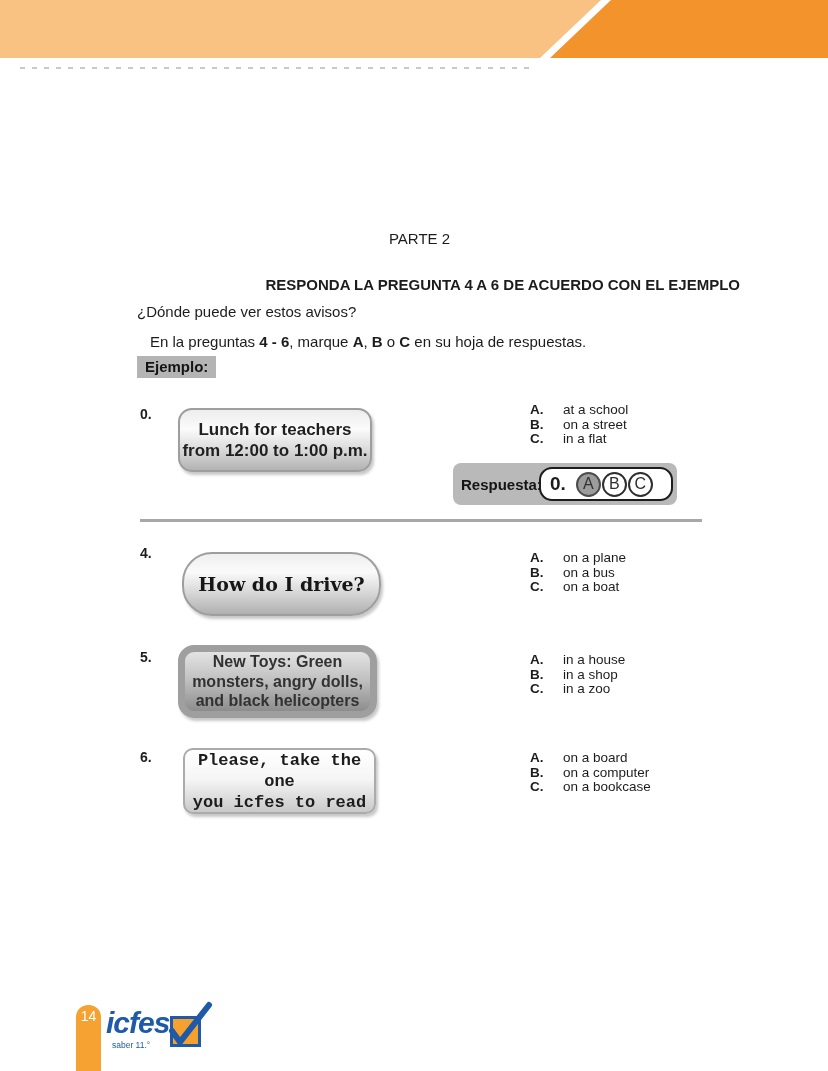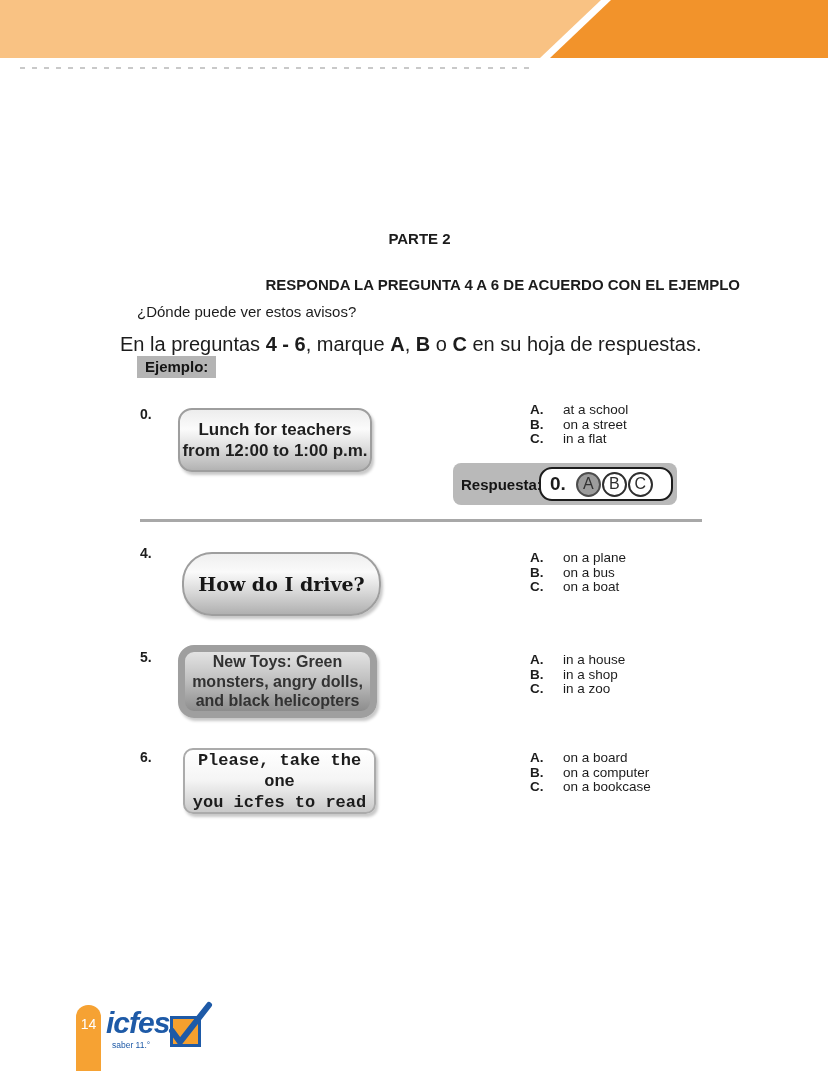--- a/index.html
+++ b/index.html
@@ -11,25 +11,25 @@
   
   .band{position:absolute;left:0;top:0;width:828px;height:58px;}
   .band-light{position:absolute;inset:0;background:#f9c283;
     clip-path:polygon(0 0,601px 0,540px 100%,0 100%);}
   .band-dark{position:absolute;inset:0;background:#f2932b;
     clip-path:polygon(611px 0,100% 0,100% 100%,550px 100%);}
   .dashes{position:absolute;left:20px;top:67px;width:510px;height:2px;
     background:repeating-linear-gradient(90deg,#c9c9c9 0 5px,transparent 5px 12px);}
   
   .part-title{position:absolute;left:137px;top:230px;width:565px;text-align:center;
-    font-size:15px;font-weight:bold;}
+    font-size:15px;font-weight:normal;}
   .section-title{position:absolute;left:100px;top:276px;width:640px;text-align:right;
     font-size:15px;font-weight:bold;}
   .prompt{position:absolute;left:137px;top:303px;font-size:15px;}
-  .marque{position:absolute;left:120px;top:333px;font-size:20px;}
+  .marque{position:absolute;left:150px;top:333px;font-size:15px;}
   .marque b{font-weight:bold;}
   .example-badge{position:absolute;left:137px;top:356px;background:#b4b4b4;
     border-radius:0;padding:2px 8px 3px 8px;font-size:15px;font-weight:bold;color:#141414;}
   
   .qnum{position:absolute;font-size:14px;font-weight:bold;}
   .sign{position:absolute;display:flex;flex-direction:column;align-items:center;
     justify-content:center;text-align:center;box-shadow:2px 3px 3px rgba(0,0,0,.22);}
   .sign-example{left:178px;top:408px;width:190px;height:60px;border-radius:14px;
     border:2px solid #9e9e9e;
     background:linear-gradient(180deg,#ededed 0%,#fbfbfb 32%,#dedede 62%,#b3b3b3 100%);}
@@ -62,21 +62,21 @@
   .answer-num{font-size:19px;font-weight:bold;margin:0 10px 0 9px;}
   .bubble{width:25px;height:25px;border:2px solid #2e2e2e;border-radius:50%;
     box-sizing:border-box;display:flex;align-items:center;justify-content:center;
     font-size:16px;color:#2e2e2e;background:#ffffff;margin-right:1px;}
   .bubble.selected{background:#9c9c9c;border-color:#4c4c4c;color:#333333;}
   
   .separator{position:absolute;left:140px;top:519px;width:562px;height:3px;background:#a8a8a8;}
   
   .page-tab{position:absolute;left:76px;top:1005px;width:25px;height:66px;
     background:#f6a233;border-radius:12px 12px 0 0;}
-  .page-num{color:#ffffff;font-size:14px;text-align:center;margin-top:11px;}
+  .page-num{color:#ffffff;font-size:14px;text-align:center;margin-top:3px;}
   .brand{position:absolute;left:106px;top:1006px;width:120px;height:60px;}
   .brand-name{position:absolute;left:0;top:0;font-size:30px;font-weight:bold;
     font-style:italic;color:#1e5aa7;letter-spacing:-1px;}
   .brand-sub{position:absolute;left:6px;top:34px;font-size:8.5px;color:#1e5aa7;}
   .checkbox{position:absolute;left:64px;top:10px;width:31px;height:31px;
     background:#f6a02e;border:3px solid #1e5aa7;box-sizing:border-box;}
   .checkmark{position:absolute;left:58px;top:-8px;width:52px;height:54px;overflow:visible;}
 </style>
 </head>
 <body>

